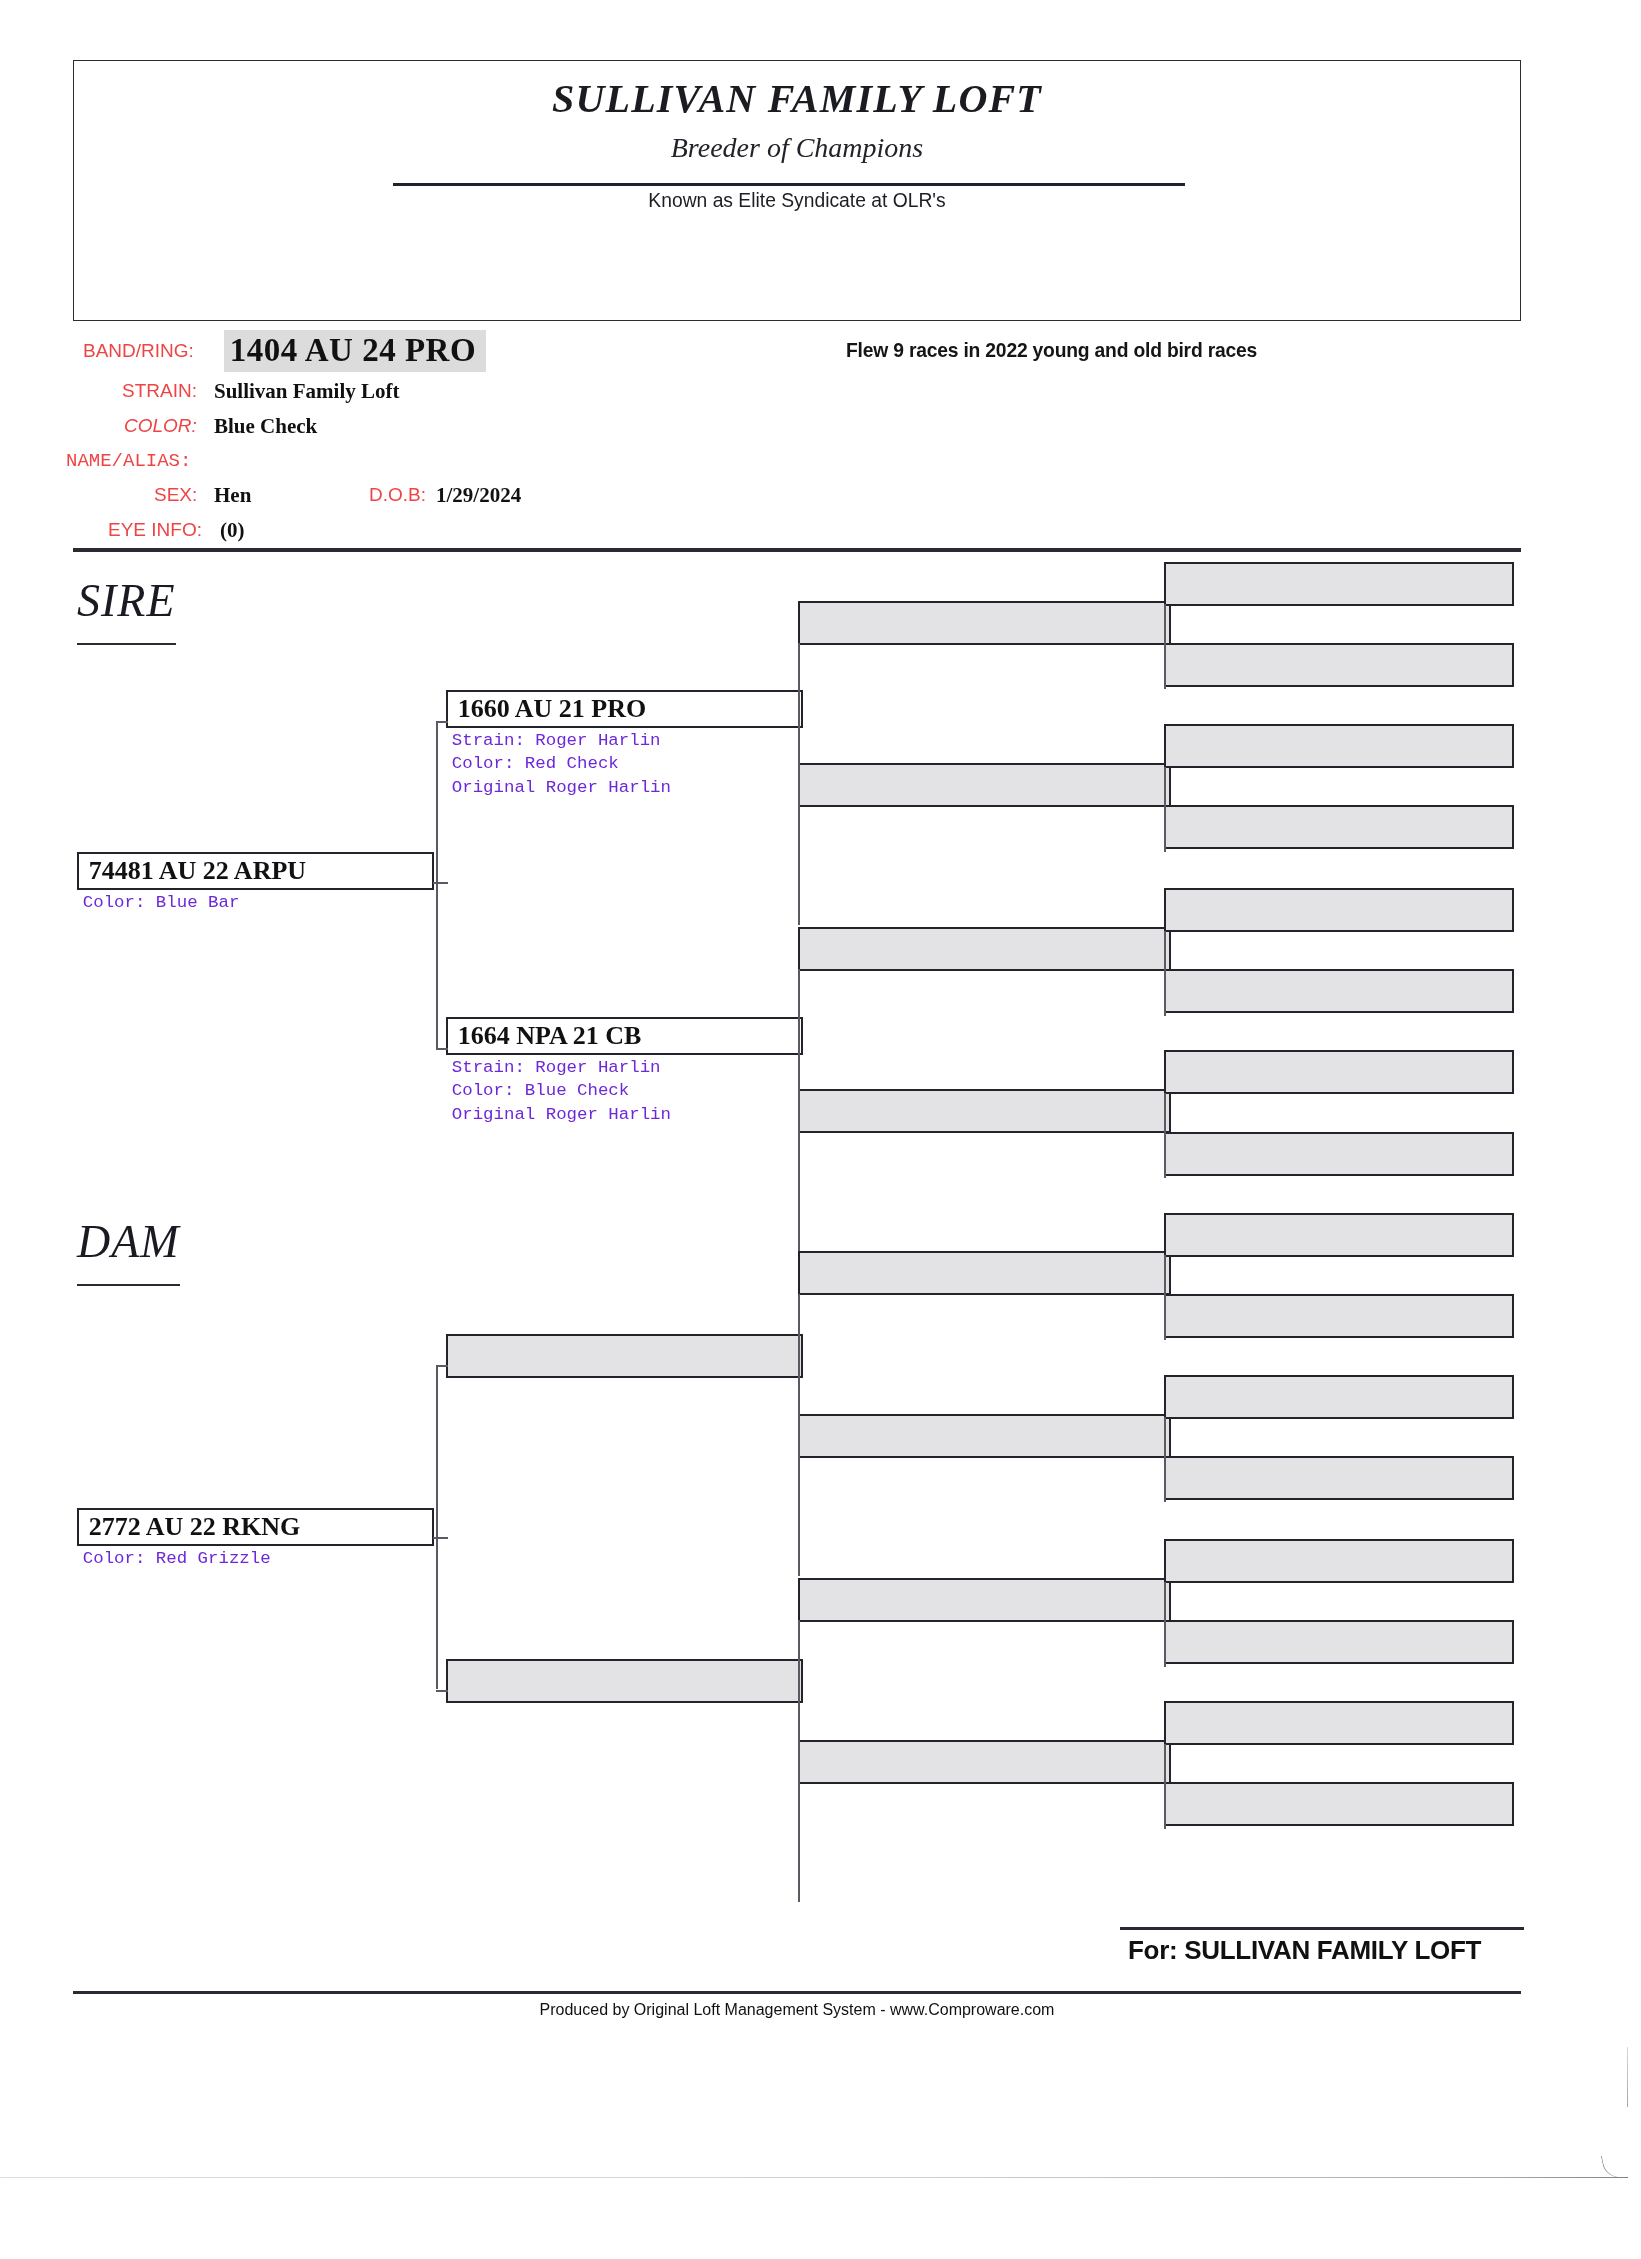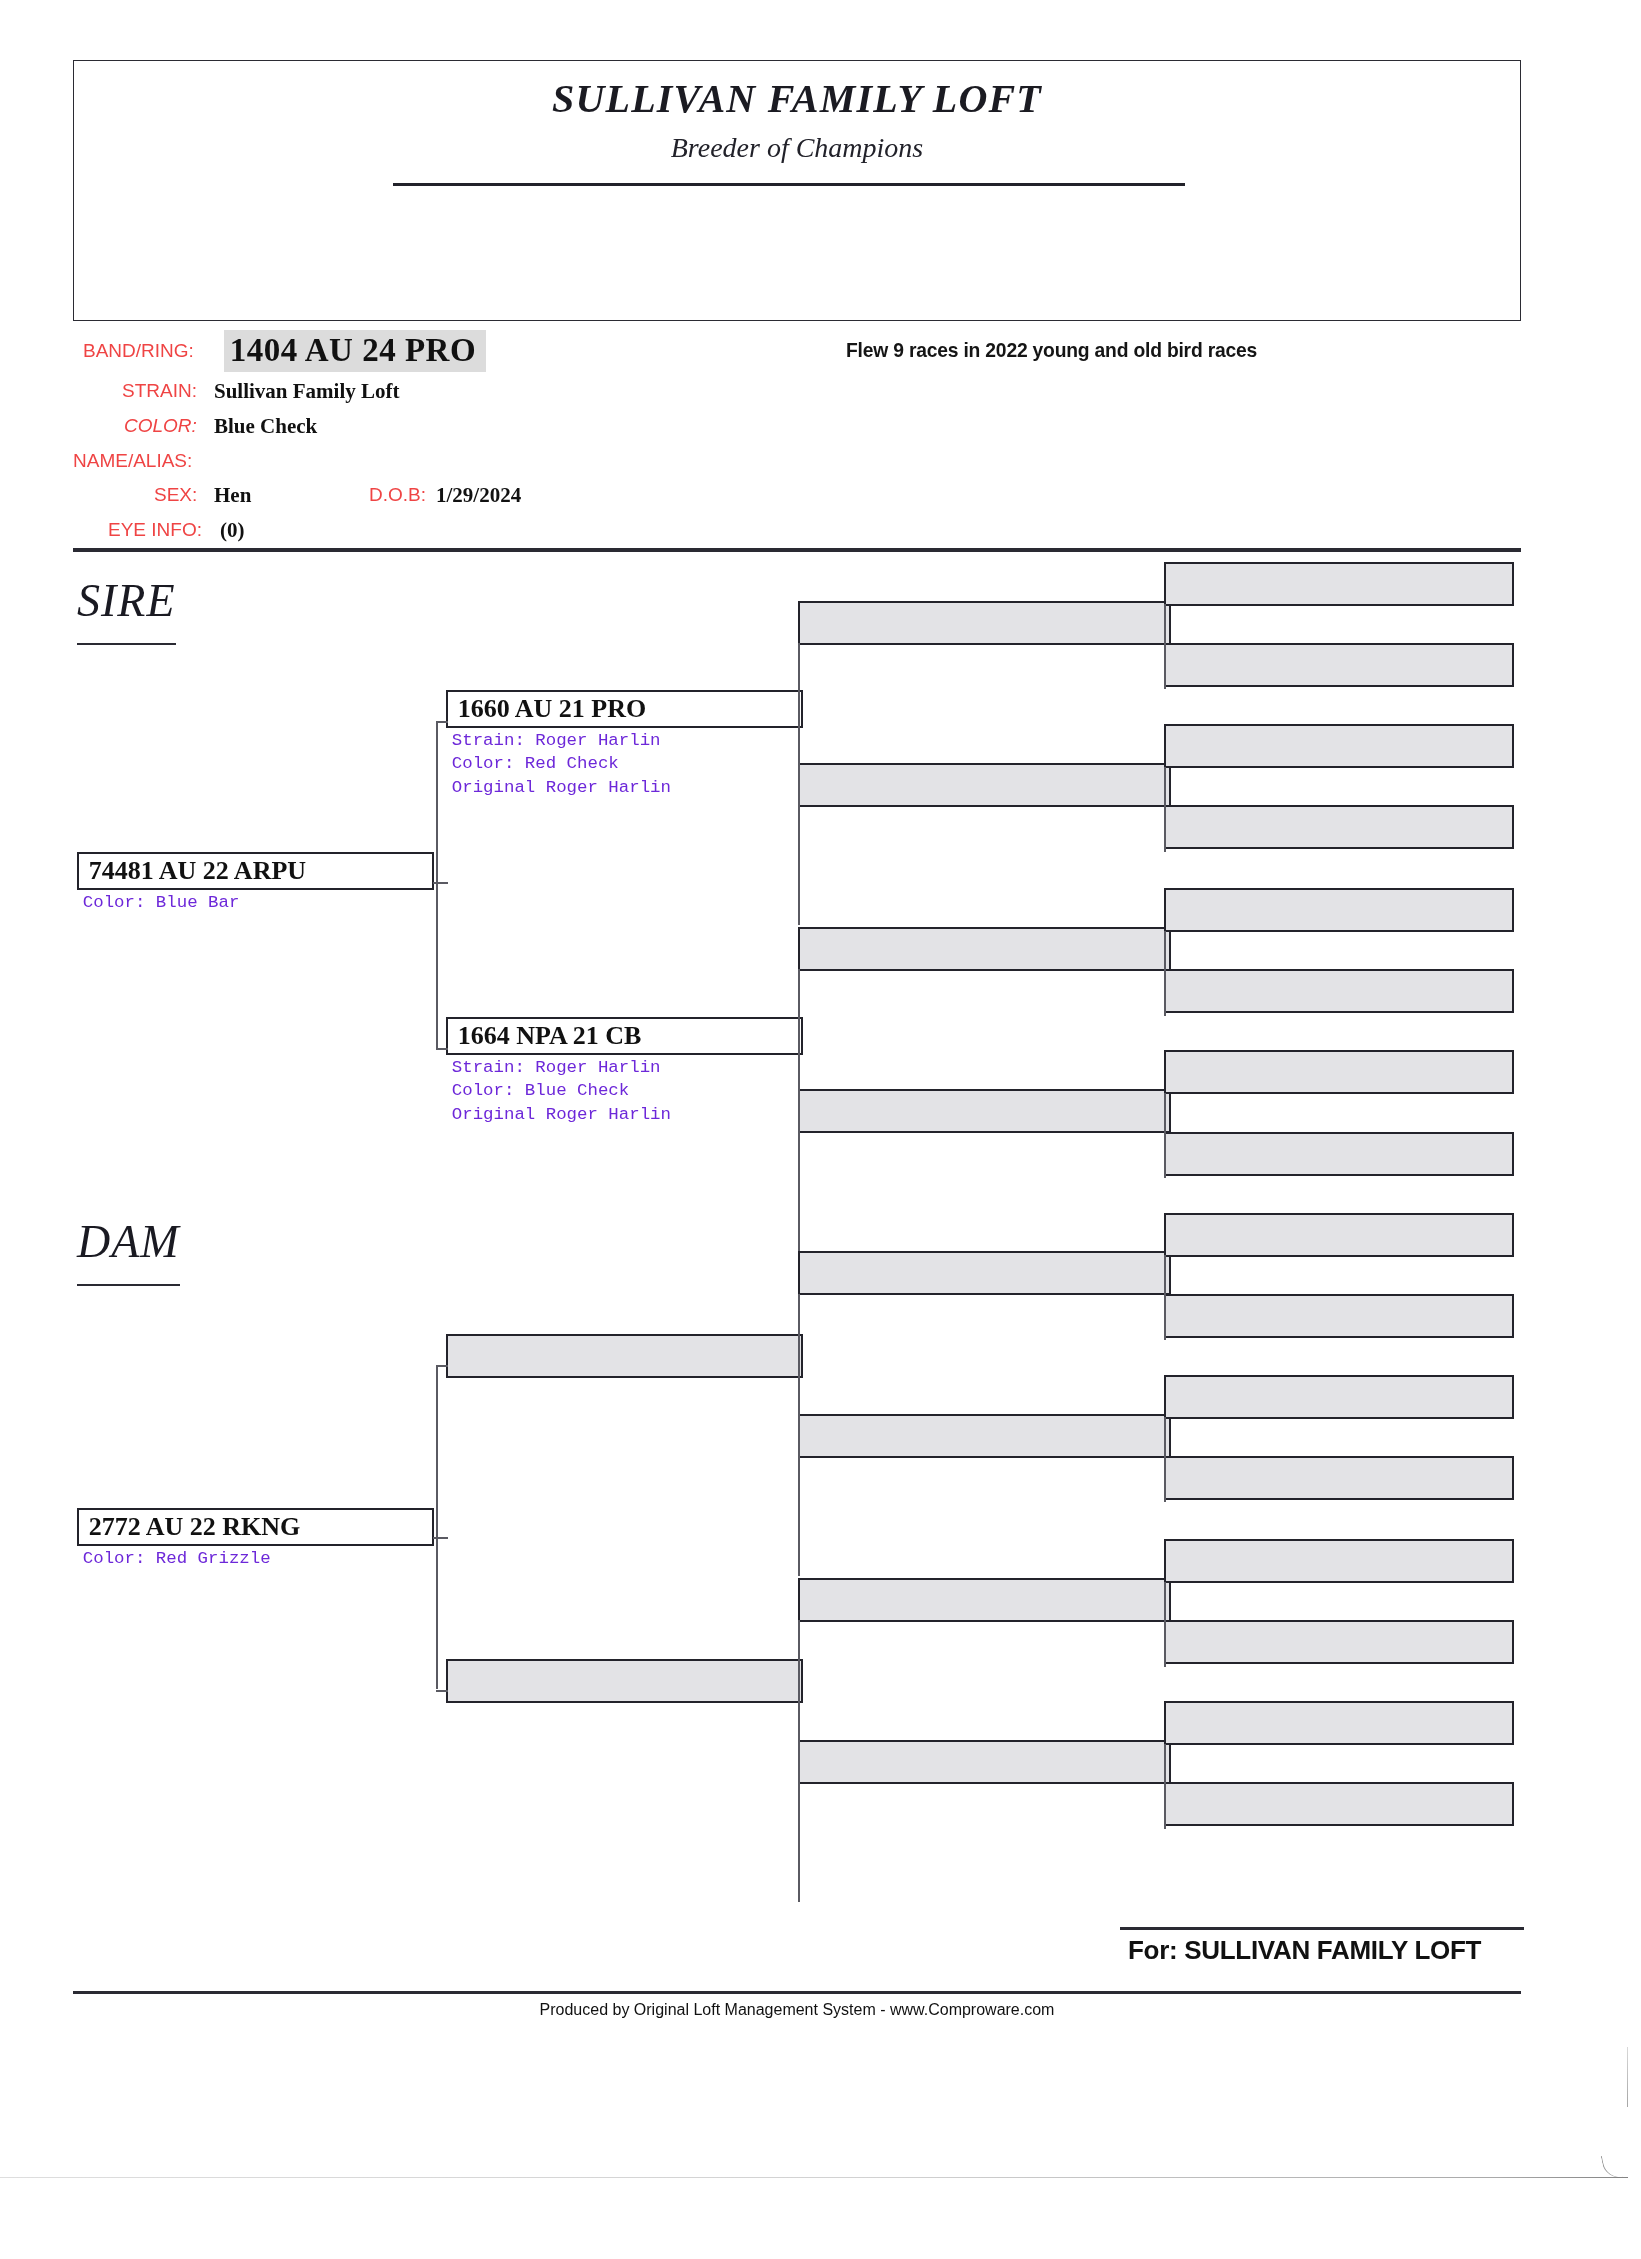--- a/index.html
+++ b/index.html
@@ -35,21 +35,21 @@
   .info{position:absolute;left:0;top:326px;width:1641px;height:212px;}
   .lbl{position:absolute;font-family:"Liberation Sans",sans-serif;font-size:19px;color:#ef4444;text-align:right;}
   .val{position:absolute;font-family:"Liberation Serif",serif;font-weight:bold;font-size:21px;color:#111;}
   .bandring-lbl{left:83px;top:13.5px;}
   .bandring-val{left:224px;top:3.9px;font-size:33px;letter-spacing:0.5px;
     background:#dcdcdc;padding:1.9px 9.7px 2.9px 5.8px;}
   .strain-lbl{left:122px;top:54px;}
   .strain-val{left:214px;top:53px;}
   .color-lbl{left:124px;top:89px;font-style:italic;}
   .color-val{left:214px;top:88px;}
-  .name-lbl{left:73px;top:124px;}
+  .name-lbl{left:66px;top:124px;font-family:Liberation Mono, monospace;}
   .sex-lbl{left:154px;top:158px;}
   .sex-val{left:214px;top:157px;}
   .dob-lbl{left:369px;top:158px;}
   .dob-val{left:436px;top:157px;}
   .eye-lbl{left:108px;top:193px;}
   .eye-val{left:220px;top:192px;}
   .flew-note{position:absolute;left:846px;top:13.5px;font-family:"Liberation Sans",sans-serif;
     font-weight:bold;font-size:19.3px;color:#151515;letter-spacing:-0.2px;}
 
   
@@ -88,20 +88,21 @@
 </style>
 </head>
 <body>
 
 <div class="page">
 
   <div class="loft-header">
     <div class="loft-title">SULLIVAN FAMILY LOFT</div>
     <div class="loft-sub">Breeder of Champions</div>
     <div class="loft-rule"></div>
+    <div class="loft-known">Known as Elite Syndicate at OLR's</div>
   </div>
 
   <div class="info">
     <span class="lbl bandring-lbl">BAND/RING:</span>
     <span class="val bandring-val">1404 AU 24 PRO</span>
 
     <span class="lbl strain-lbl">STRAIN:</span>
     <span class="val strain-val">Sullivan Family Loft</span>
 
     <span class="lbl color-lbl">COLOR:</span>

